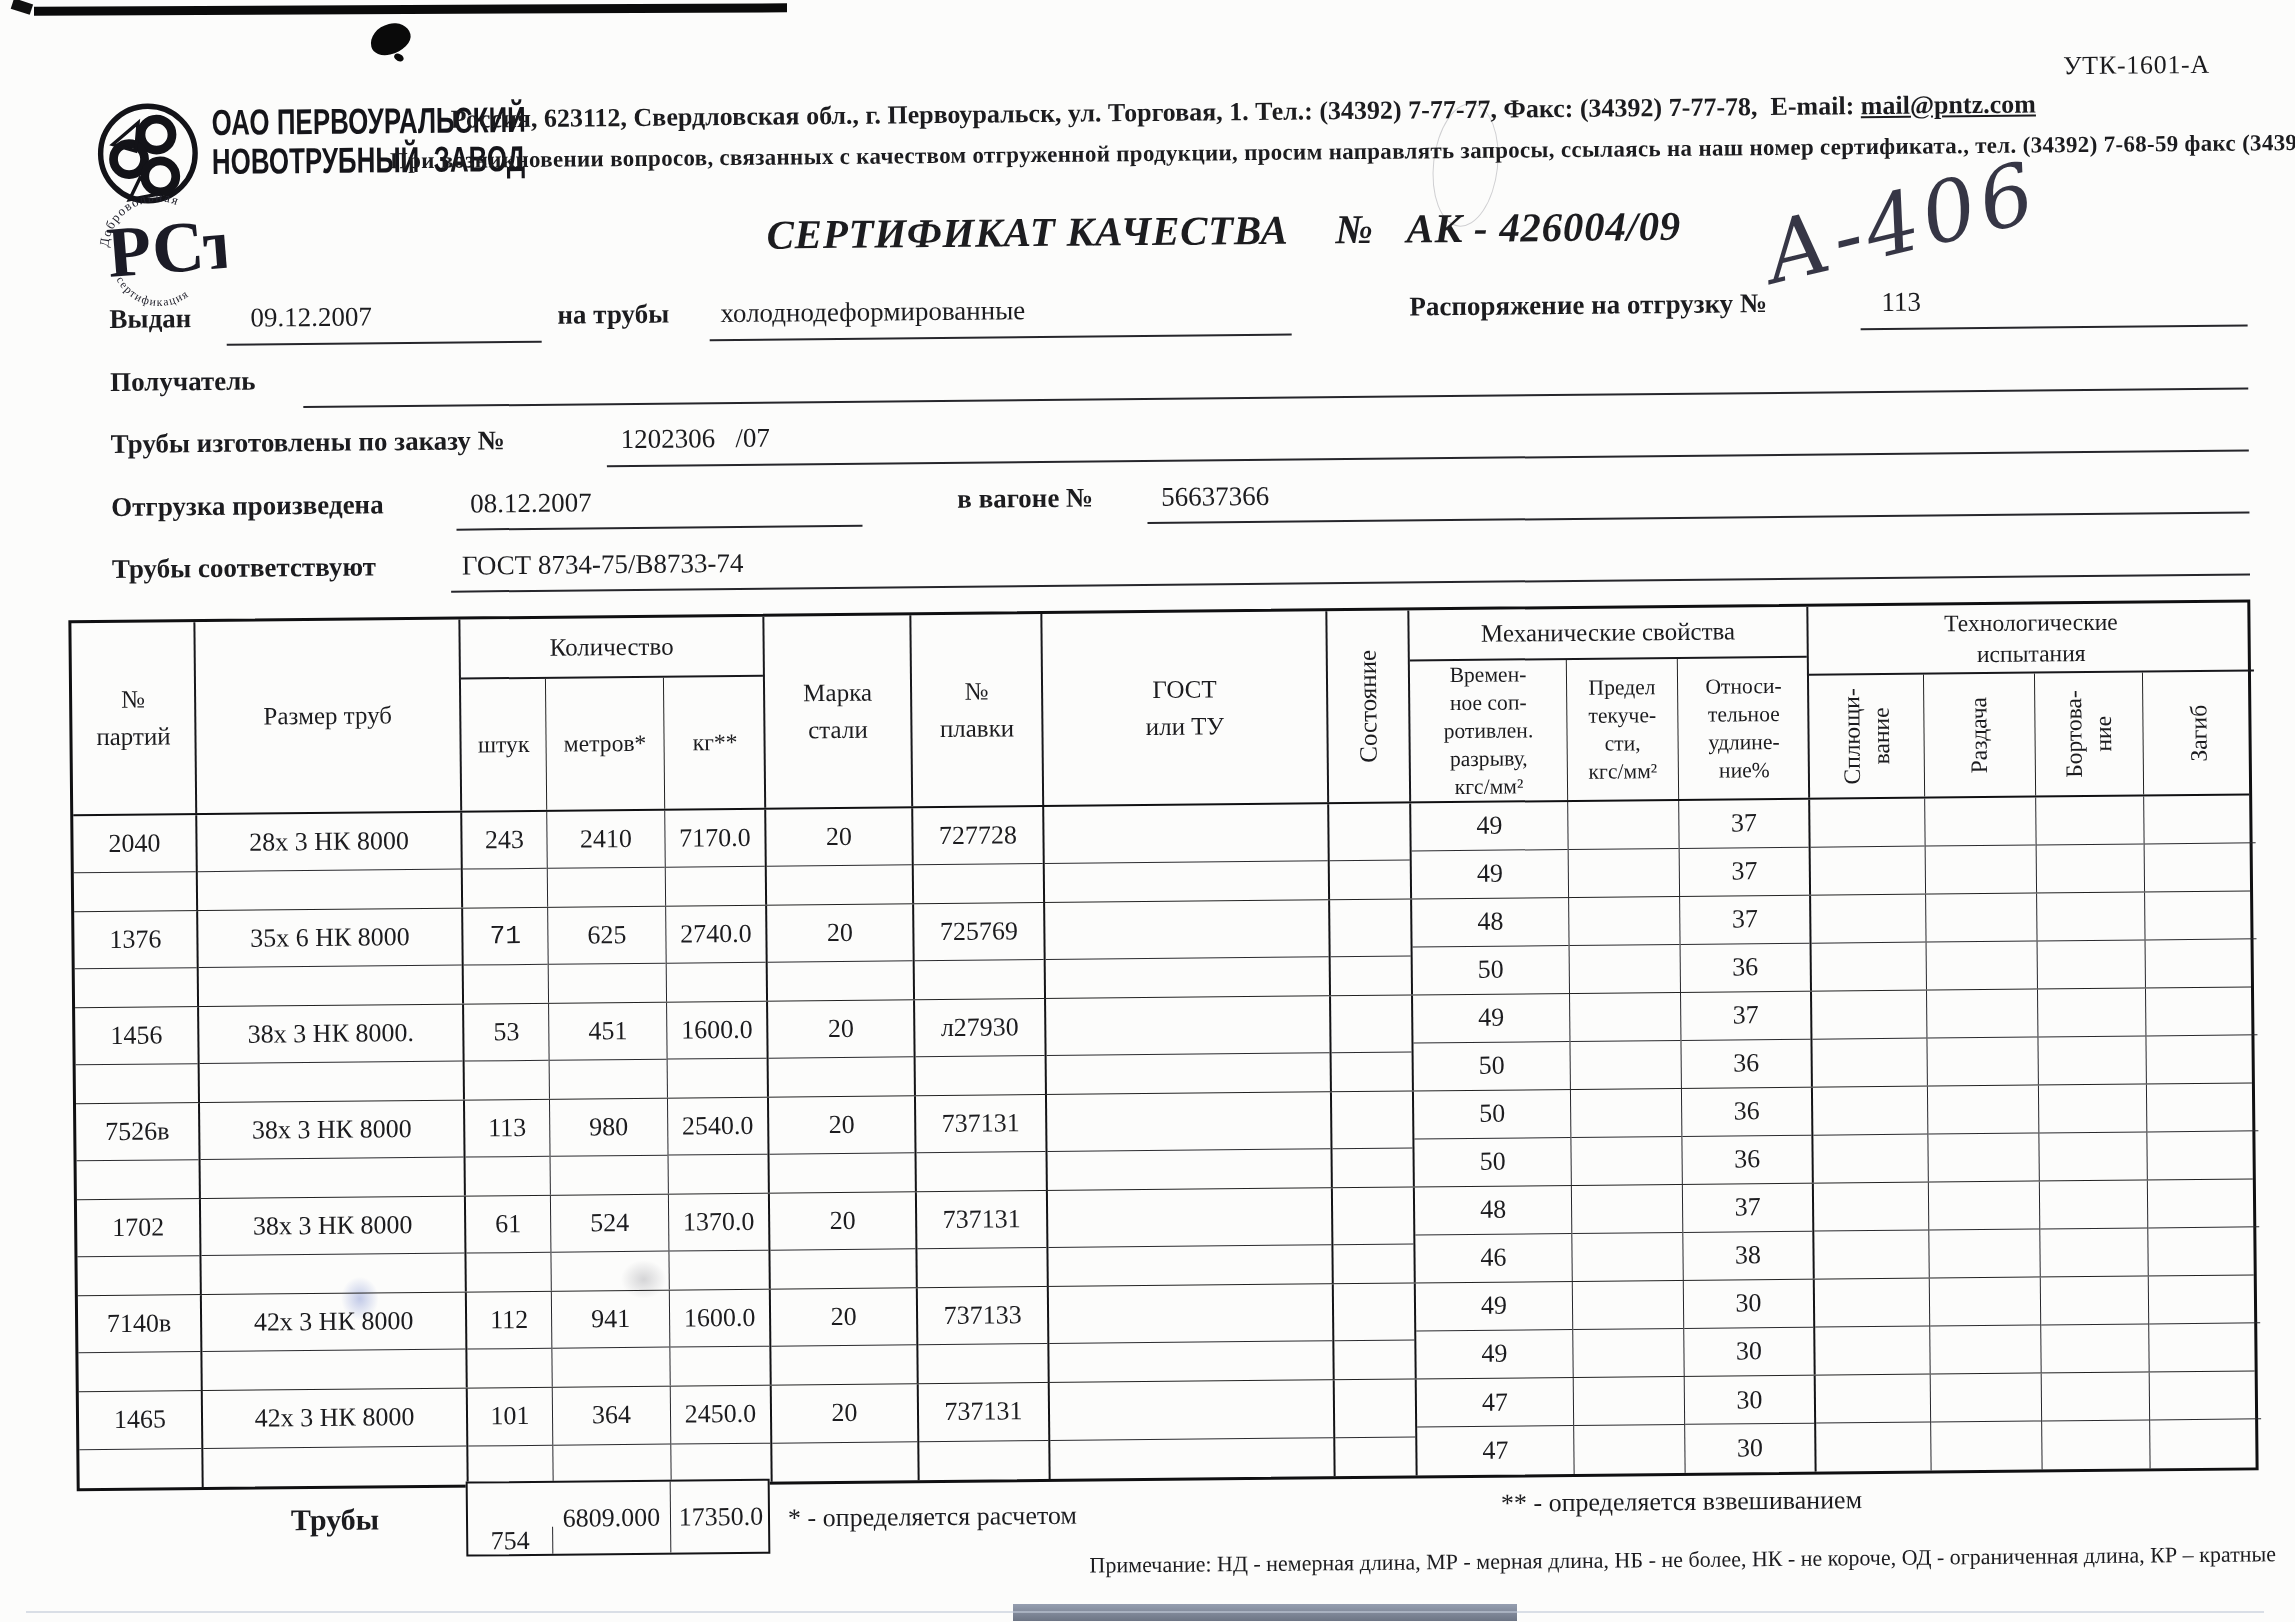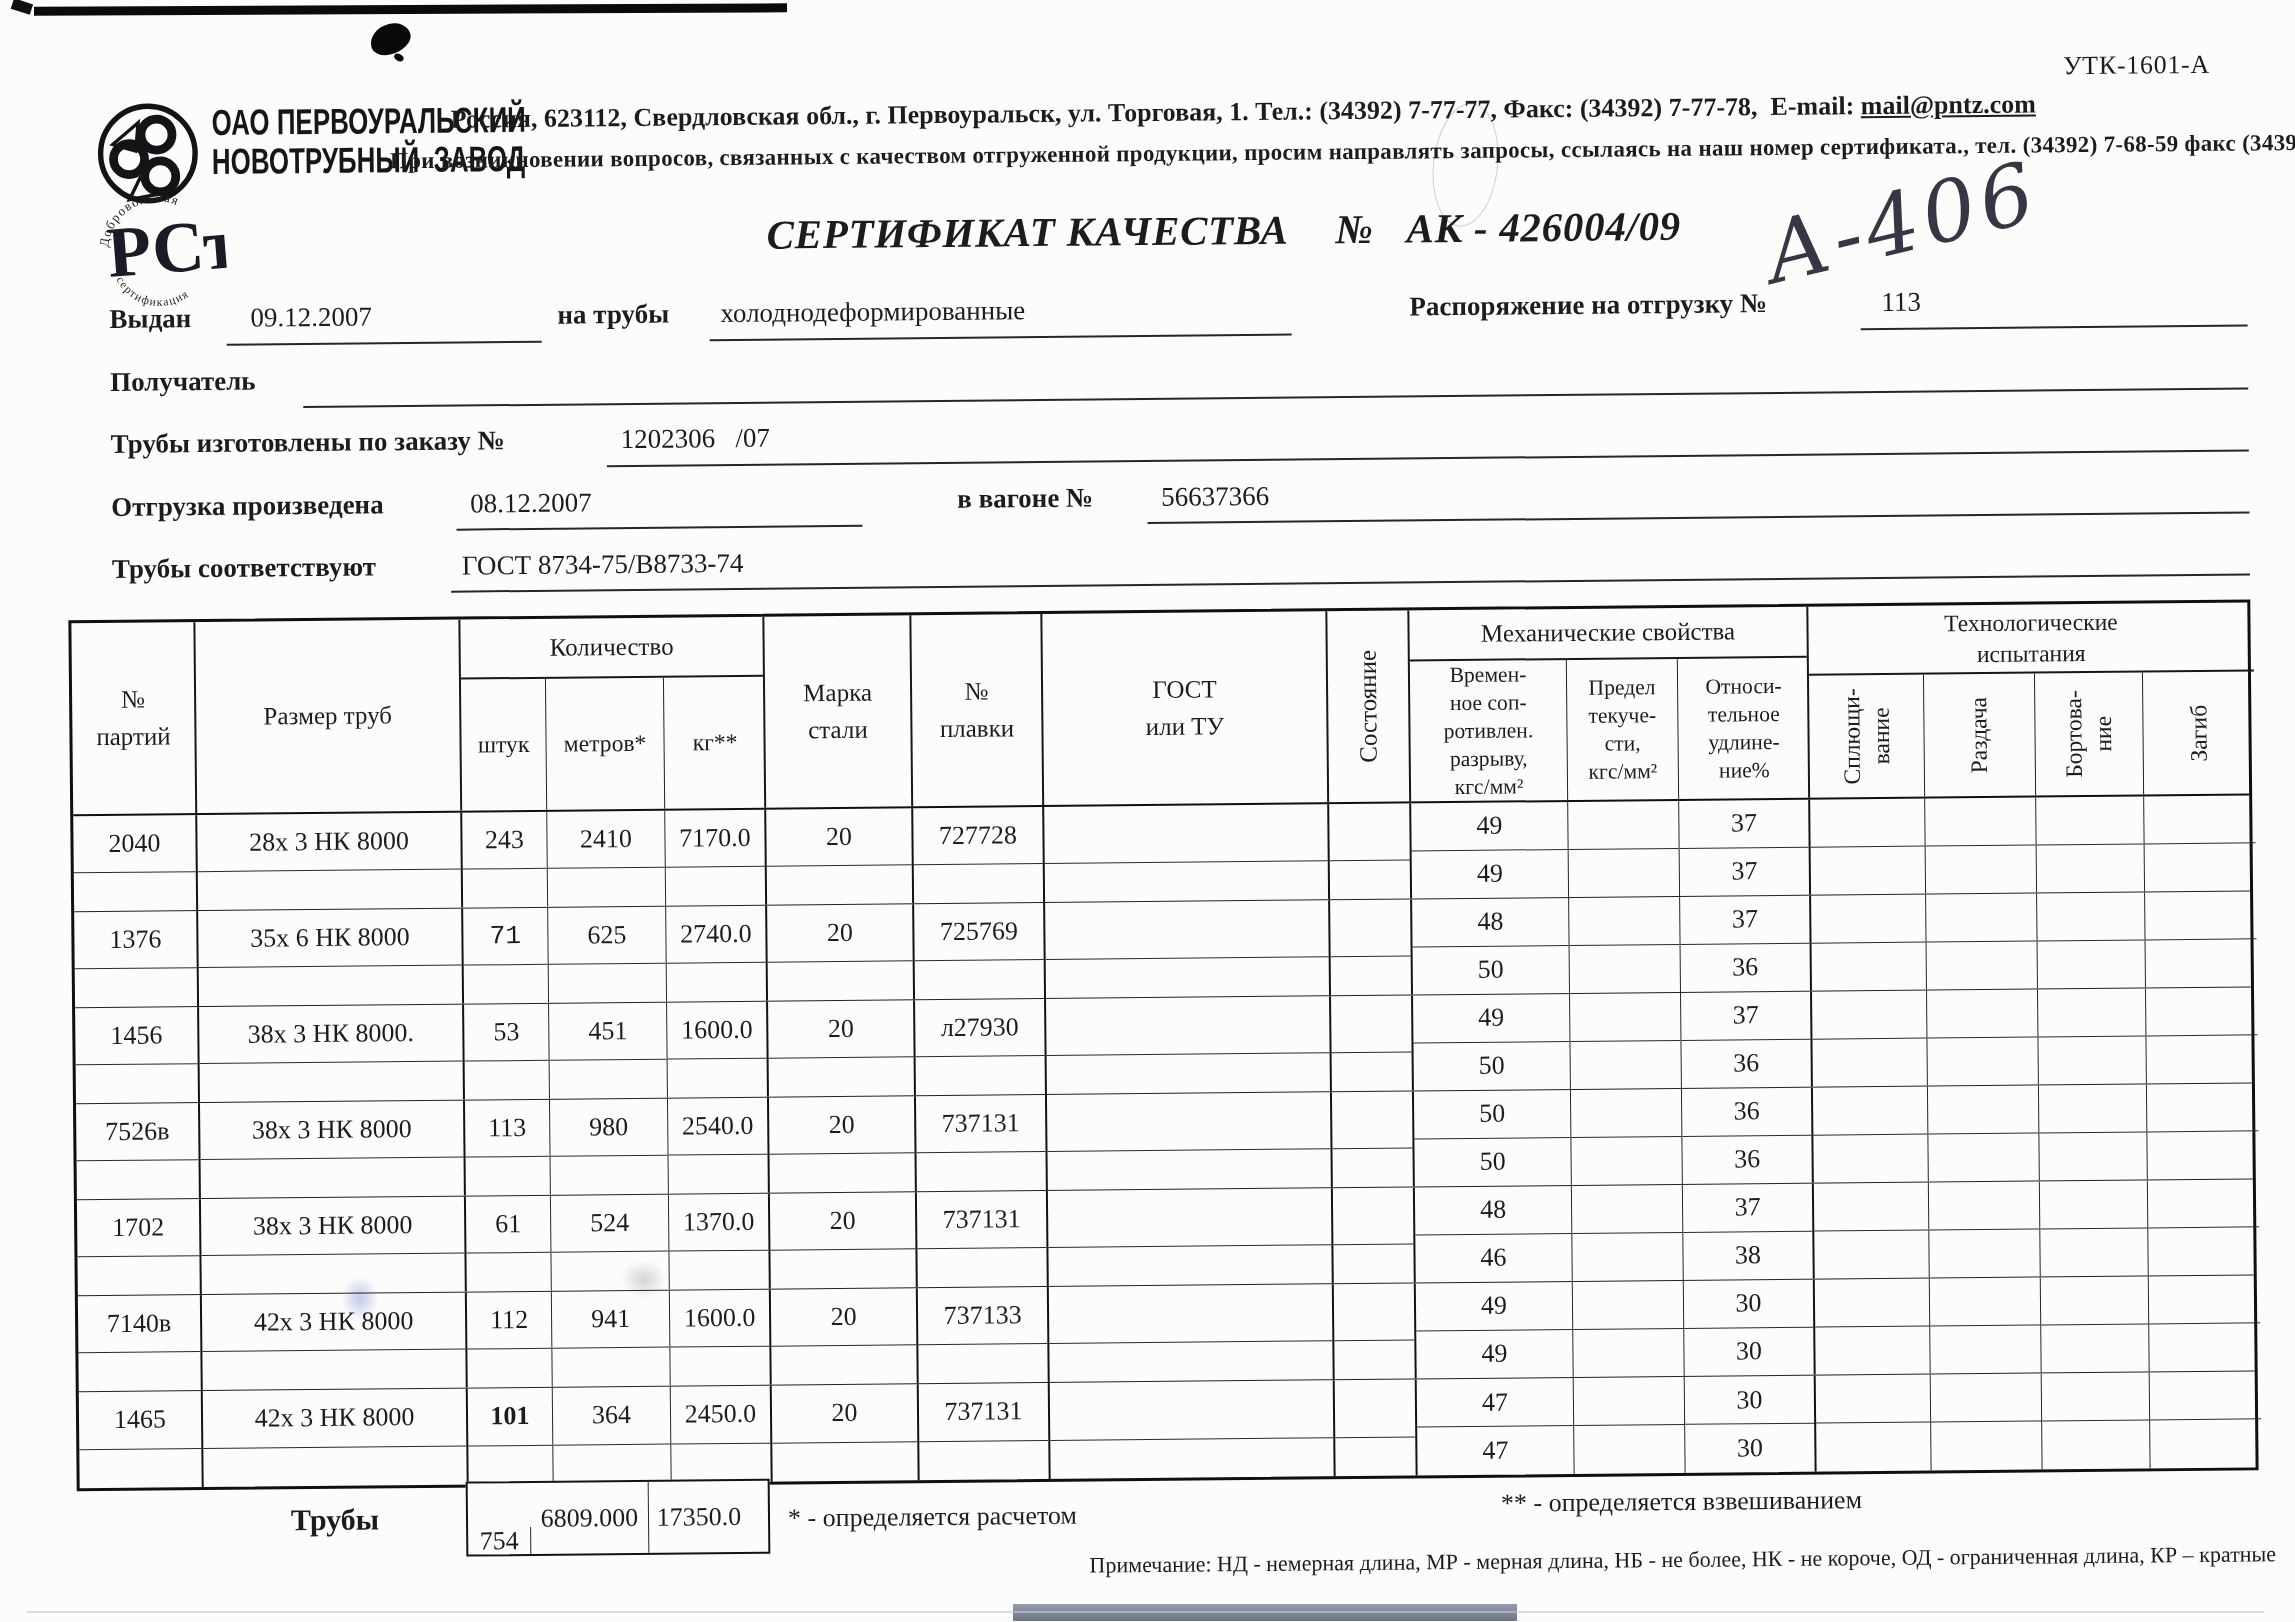--- a/index.html
+++ b/index.html
@@ -606,21 +606,21 @@
           </div>
           <div class="batch" style="border-bottom: none;">
             <div class="c tk" style="width: 124px;">
               <div class="sub top">1465</div>
               <div class="sub bot"></div>
             </div>
             <div class="c tk" style="width: 265px;">
               <div class="sub top">42х 3 НК 8000</div>
               <div class="sub bot"></div>
             </div>
-            <div class="c" style="width: 85px; font-weight: bold;">
+            <div class="c" style="width: 85px;">
               <div class="sub top">101</div>
               <div class="sub bot"></div>
             </div>
             <div class="c" style="width: 118px;">
               <div class="sub top">364</div>
               <div class="sub bot"></div>
             </div>
             <div class="c tk" style="width: 101px;">
               <div class="sub top">2450.0</div>
               <div class="sub bot"></div>
@@ -668,21 +668,21 @@
             <div class="c nr" style="width: 111px;">
               <div class="half hb"></div>
               <div class="half"></div>
             </div>
           </div>
         </div>
     </div>
 
     <div class="abs totals-label" style="left:283px;top:1495px;">Трубы</div>
     <div class="abs totals-box" style="left:458px;top:1475px;width:304px;">
-      <div class="tcell" style="width:63px;margin-top:44px;">754</div>
+      <div class="tcell" style="width:85px;margin-top:44px;">754</div>
       <div class="tcell" style="width:118px;">6809.000</div>
       <div class="tcell nr" style="width:100px;">17350.0</div>
     </div>
     <div class="abs footnote" style="left:780px;top:1500px;">* - определяется расчетом</div>
     <div class="abs footnote" style="left:1493px;top:1492px;">** - определяется взвешиванием</div>
     <div class="abs note" style="left:1081px;top:1552px;">Примечание: НД - немерная длина, МР - мерная длина, НБ - не более, НК - не короче, ОД - ограниченная длина, КР – кратные</div>
 
   </div>
 </div>
 

